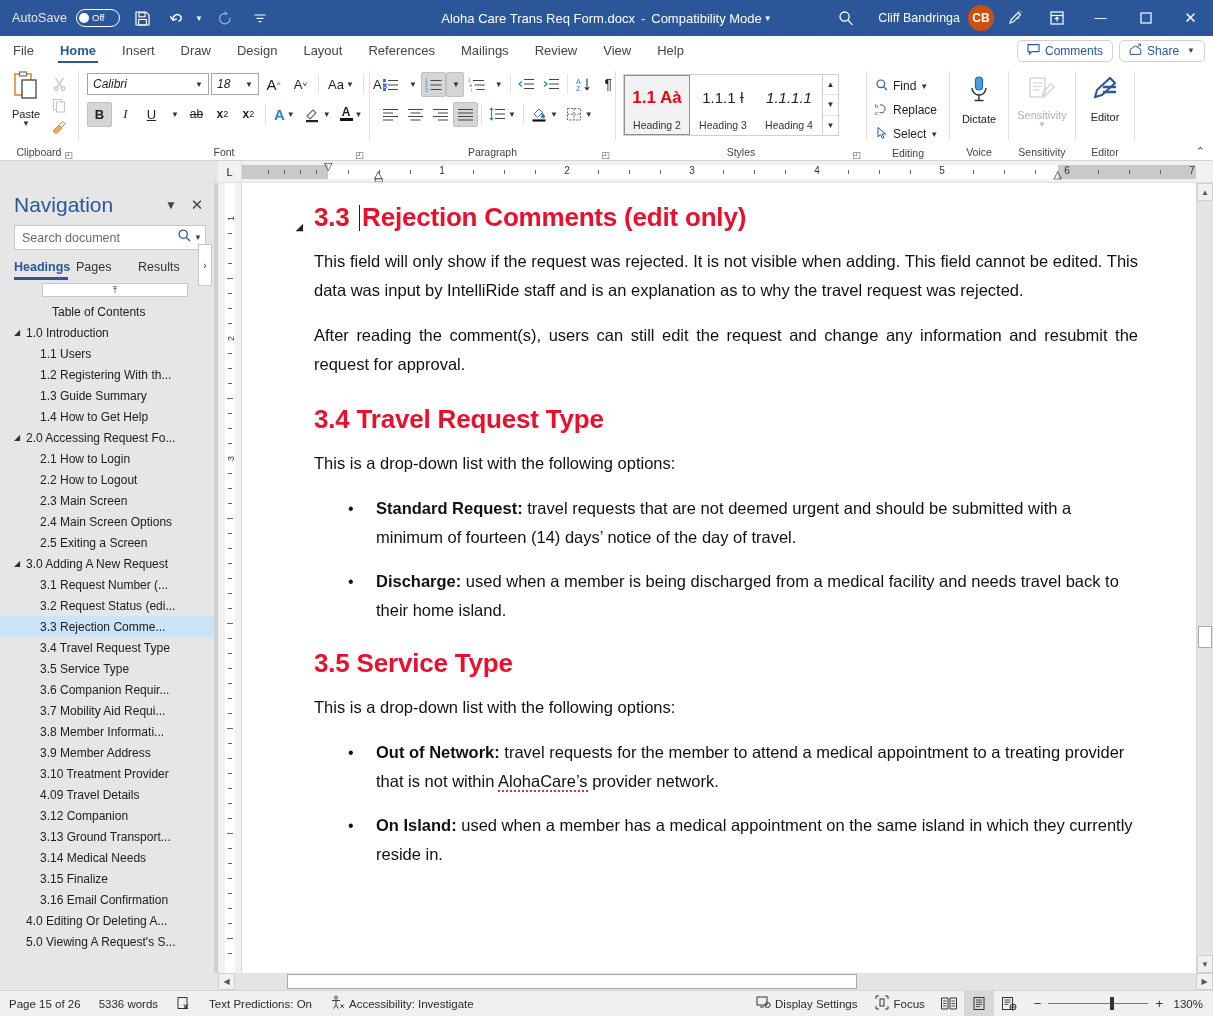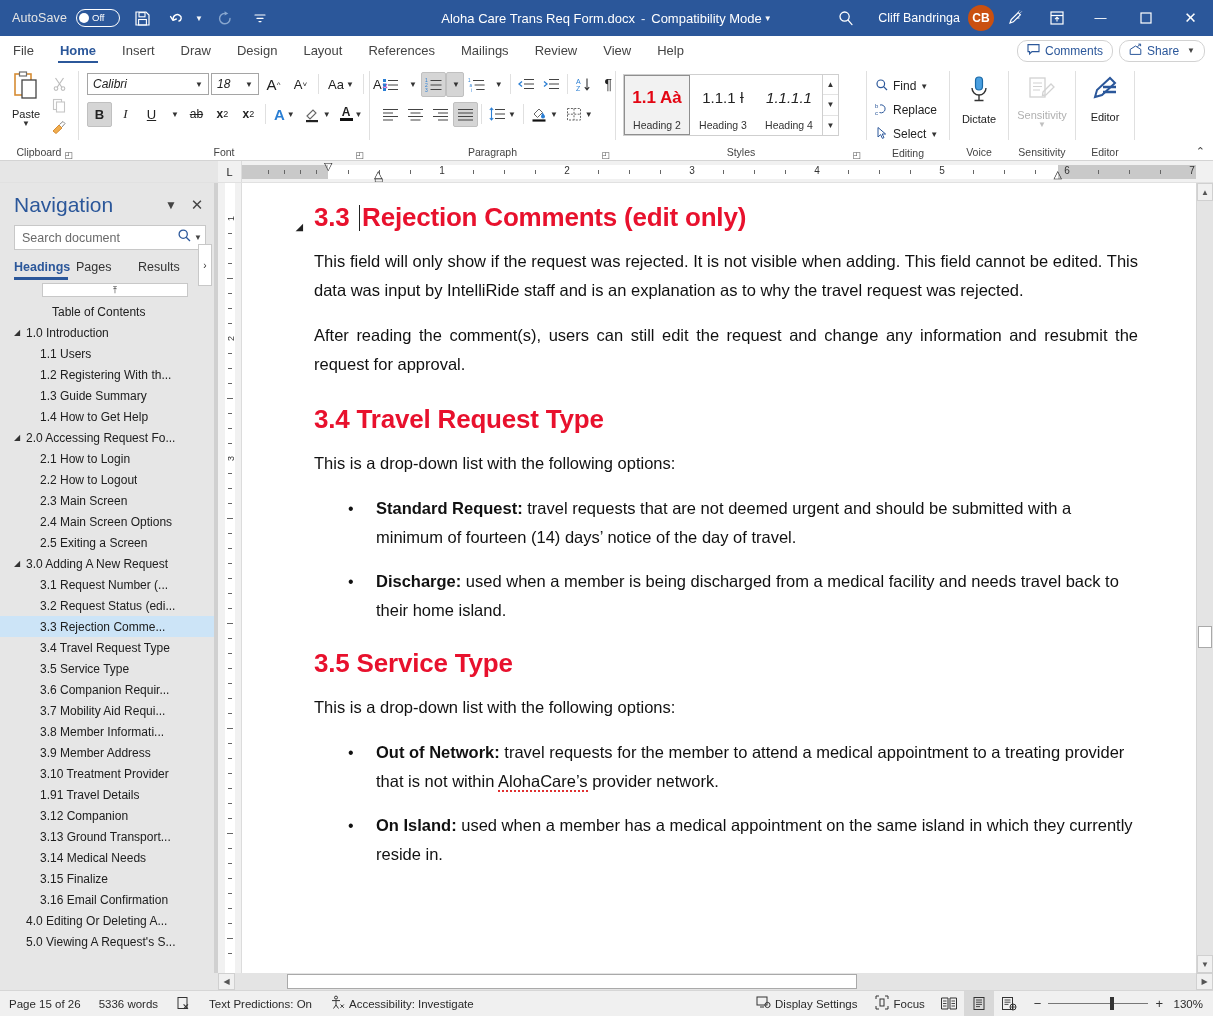--- a/index.html
+++ b/index.html
@@ -58,21 +58,21 @@
   .tab {
     padding: 0 13px; display: flex; align-items: center; font-size: 13px; color: #444444;
     position: relative;
   }
   .tab.active { color: #2b579a; font-weight: bold; }
   .tab.active::after {
     content: ''; position: absolute; left: 11px; right: 11px; bottom: 2px; height: 2.5px; background: #2b579a;
   }
   .tabs-right { margin-left: auto; display: flex; align-items: center; gap: 6px; padding-right: 8px; }
   .pillbtn {
-    display: flex; align-items: center; gap: 5px; border: 1px solid #d2d2d2; border-radius: 10px;
+    display: flex; align-items: center; gap: 5px; border: 1px solid #d2d2d2; border-radius: 5px;
     height: 22px; padding: 0 9px; font-size: 12px; color: #2b579a; background: #fff;
   }
   .pillbtn .cv { font-size: 8px; color: #444; margin-left: 3px; }
 
   
   .ribbon {
     height: 95px; background: #ffffff; display: flex; flex: none; border-bottom: 1px solid #d4d4d4;
     position: relative; align-items: stretch;
   }
   .group { display: flex; flex-direction: column; position: relative; padding: 3px 0 0 0; }
@@ -883,21 +883,21 @@
         <div class="nav-item lvl2">
             <span class="nav-text">3.8 Member Informati...</span>
           </div>
         <div class="nav-item lvl2">
             <span class="nav-text">3.9 Member Address</span>
           </div>
         <div class="nav-item lvl2">
             <span class="nav-text">3.10 Treatment Provider</span>
           </div>
         <div class="nav-item lvl2">
-            <span class="nav-text">1.91 Travel Details</span>
+            <span class="nav-text">4.09 Travel Details</span>
           </div>
         <div class="nav-item lvl2">
             <span class="nav-text">3.12 Companion</span>
           </div>
         <div class="nav-item lvl2">
             <span class="nav-text">3.13 Ground Transport...</span>
           </div>
         <div class="nav-item lvl2">
             <span class="nav-text">3.14 Medical Needs</span>
           </div>

